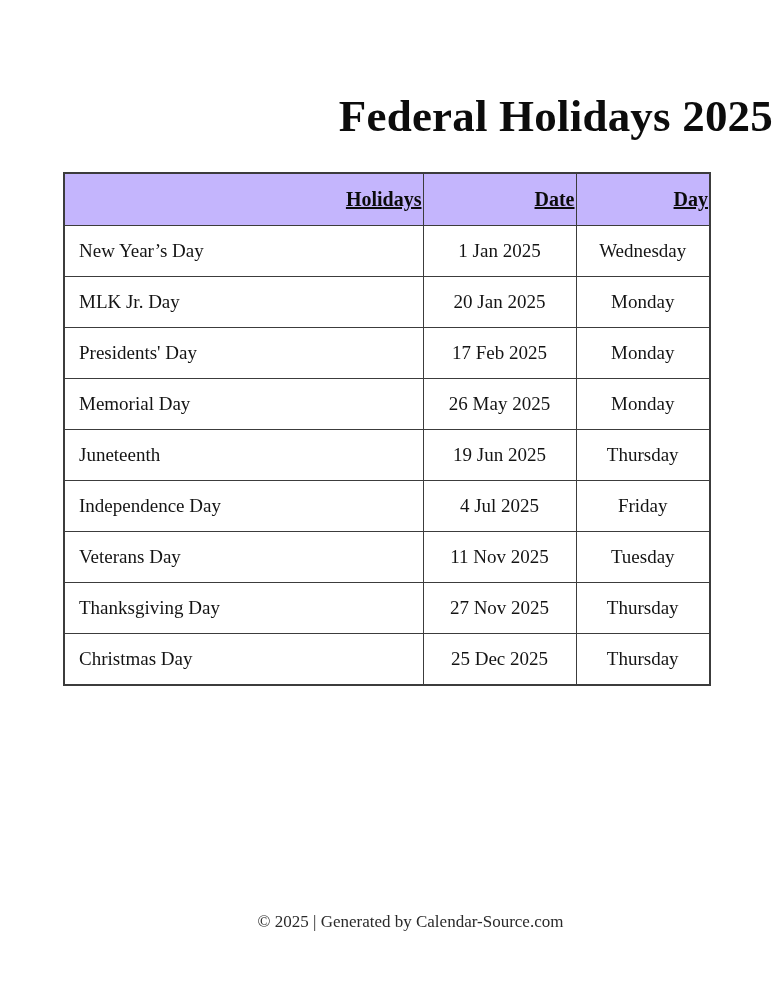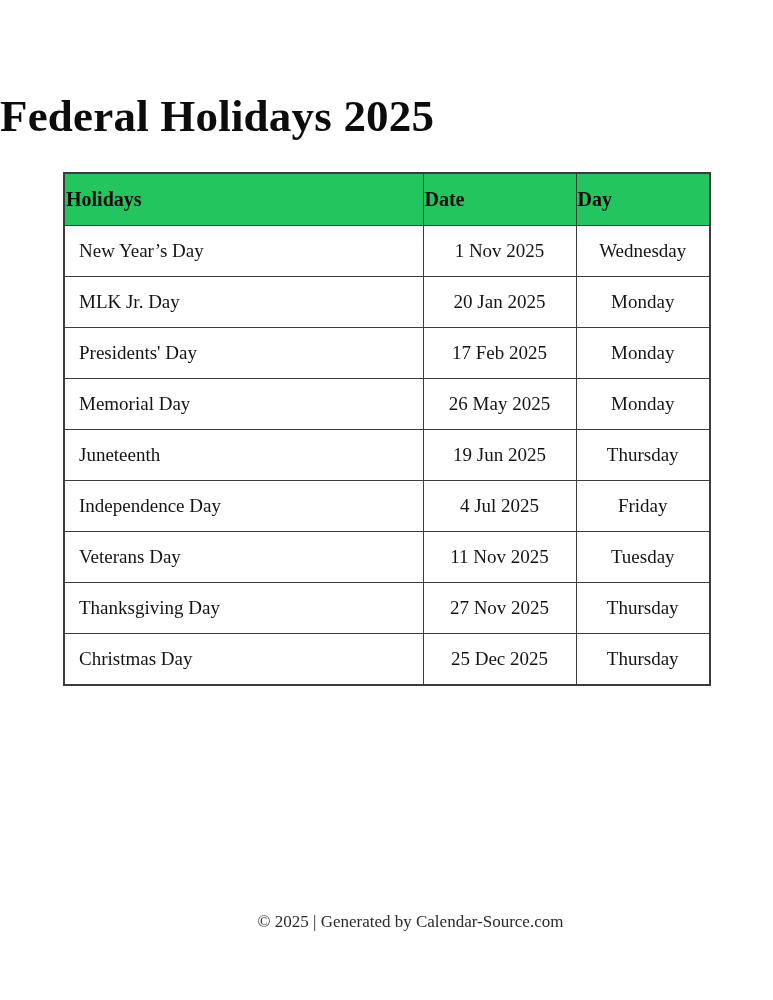--- a/index.html
+++ b/index.html
@@ -22,21 +22,21 @@
     height: 1000px;
     box-sizing: border-box;
   }
 
   
   .page-title {
     position: absolute;
     left: 0;
     top: 61px;
     width: 773px;
-    text-align: left;
+    text-align: right;
     font-size: 45px;
     font-weight: 700;
     letter-spacing: 0.2px;
     line-height: 1.15;
     color: #0c0c0c;
     font-family: "Liberation Serif", "DejaVu Serif", serif;
   }
 
   
   .holidays-table-wrap {
@@ -62,26 +62,27 @@
     border: 1px solid #3c3c3c;
     height: 48px;
     font-size: 19px;
     font-weight: 400;
     color: #141414;
     vertical-align: middle;
     font-family: "Liberation Serif", "DejaVu Serif", serif;
   }
 
   table.holidays-table thead th {
-    background: #22c55e;
+    background: #c4b5fd;
     font-weight: 700;
     font-size: 20px;
-    text-align: left;
+    text-align: right;
     height: 49px;
     color: #0b0b0b;
+    text-decoration: underline;
   }
 
   table.holidays-table tbody td.cell-holiday {
     text-align: left;
     padding-left: 14px;
     margin-left: 9px;
   }
   table.holidays-table tbody td.cell-date,
   table.holidays-table tbody td.cell-day {
     text-align: center;
@@ -117,21 +118,21 @@
       <thead>
         <tr>
           <th>Holidays</th>
           <th>Date</th>
           <th>Day</th>
         </tr>
       </thead>
       <tbody>
         <tr>
           <td class="cell-holiday">New Year’s Day</td>
-          <td class="cell-date">1 Nov 2025</td>
+          <td class="cell-date">1 Jan 2025</td>
           <td class="cell-day">Wednesday</td>
         </tr>
         <tr>
           <td class="cell-holiday">MLK Jr. Day</td>
           <td class="cell-date">20 Jan 2025</td>
           <td class="cell-day">Monday</td>
         </tr>
         <tr>
           <td class="cell-holiday">Presidents' Day</td>
           <td class="cell-date">17 Feb 2025</td>

